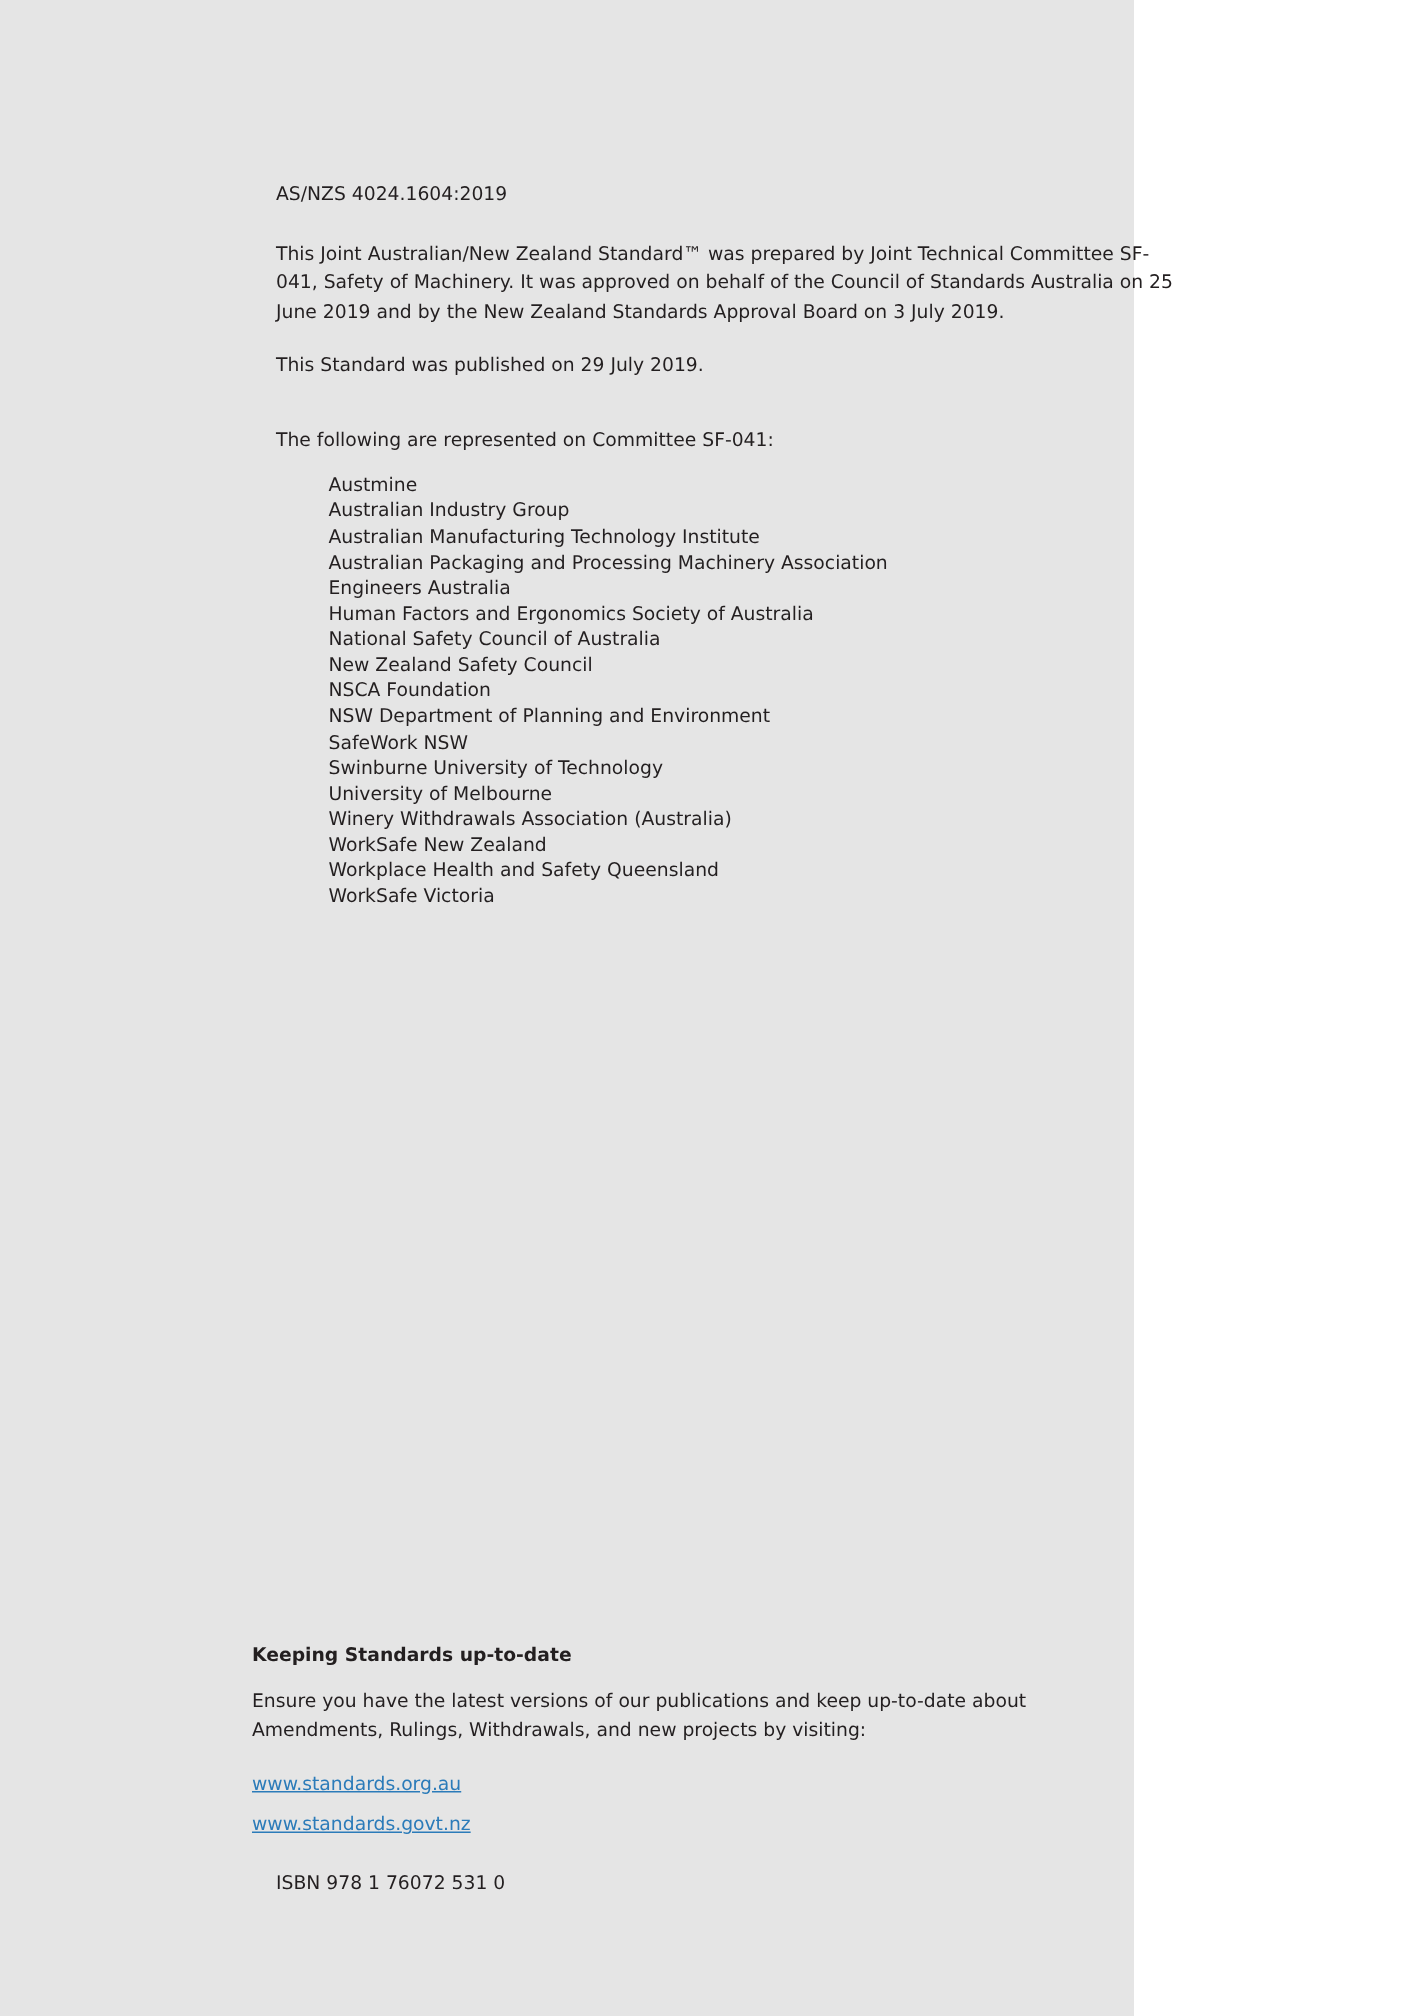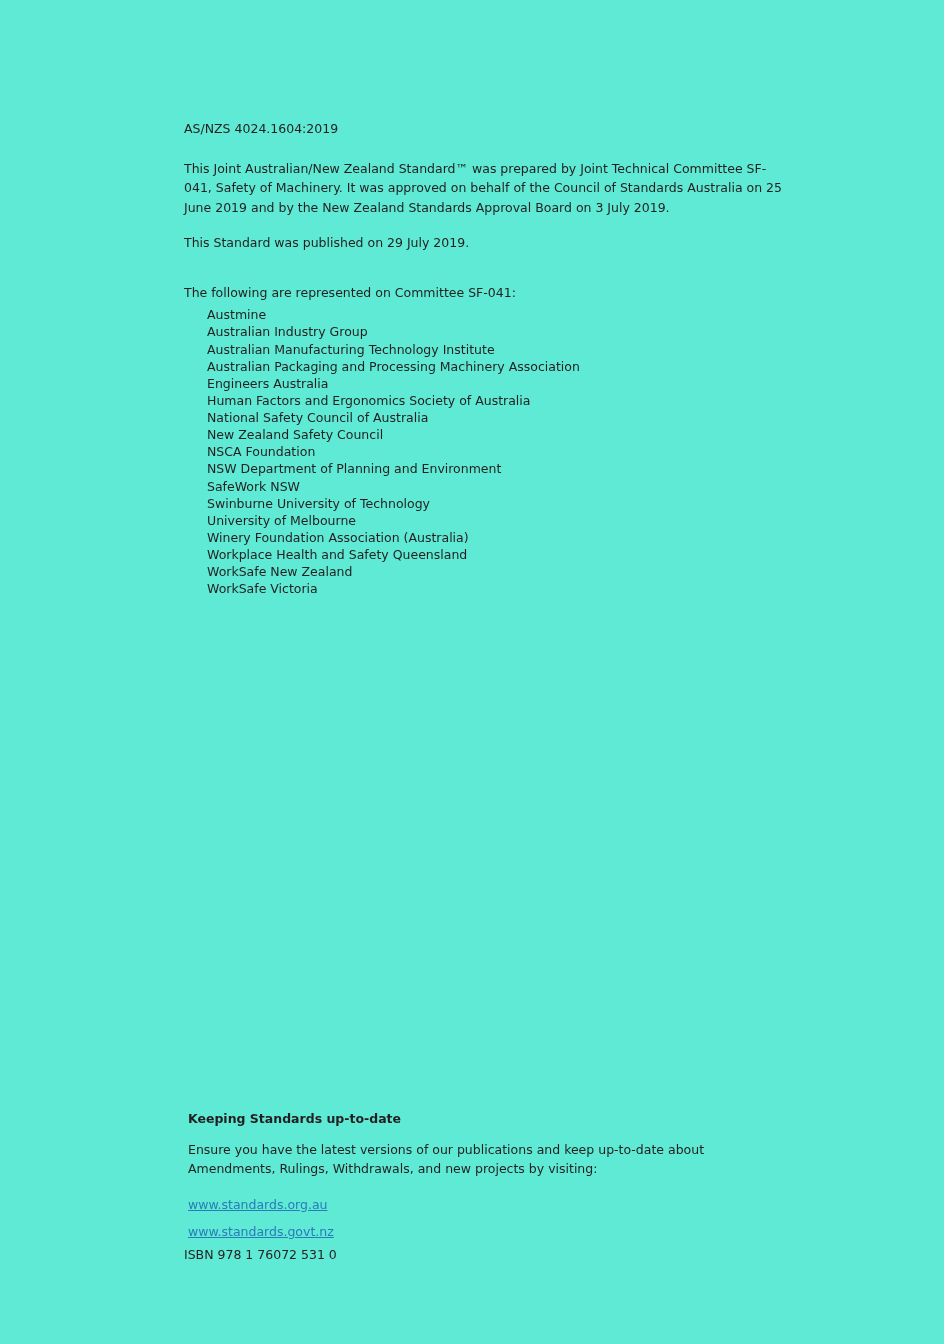--- a/index.html
+++ b/index.html
@@ -12,23 +12,23 @@
     height: 1344px;
     font-family: "DejaVu Sans", sans-serif;
     color: #231f20;
     position: relative;
     overflow: hidden;
   }
   .page {
     position: absolute;
     top: 0;
     left: 0;
-    width: 944px;
+    width: 756px;
     height: 1344px;
-    background: #5eead4;
+    background: #e5e5e5;
   }
   .content {
     position: absolute;
     left: 184px;
     top: 120px;
     width: 600px;
   }
   .std-ref {
     font-size: 12.5px;
     line-height: 1.5;
@@ -45,40 +45,39 @@
   .spacer-lg {
     height: 18px;
   }
   .committee-intro {
     font-size: 12.5px;
     line-height: 1.56;
     margin: 0 0 4px 0;
   }
   ul.members {
     list-style: none;
-    margin: 0;
+    margin: 12px;
     padding: 0 0 0 23px;
   }
   ul.members li {
     font-size: 12.5px;
     line-height: 1.37;
     margin: 0;
     padding: 0;
   }
   .draft-note {
     font-size: 12.5px;
     line-height: 1.56;
     margin: 48px 0 0 0;
   }
   .footer-block {
     position: absolute;
-    left: 188px;
+    left: 168px;
     top: 1094px;
     width: 600px;
-    margin-top: 16px;
   }
   .footer-heading {
     font-size: 12.5px;
     font-weight: bold;
     margin: 0 0 12px 0;
     line-height: 1.4;
   }
   .footer-para {
     font-size: 12.5px;
     line-height: 1.56;
@@ -127,23 +126,23 @@
       <li>Australian Packaging and Processing Machinery Association</li>
       <li>Engineers Australia</li>
       <li>Human Factors and Ergonomics Society of Australia</li>
       <li>National Safety Council of Australia</li>
       <li>New Zealand Safety Council</li>
       <li>NSCA Foundation</li>
       <li>NSW Department of Planning and Environment</li>
       <li>SafeWork NSW</li>
       <li>Swinburne University of Technology</li>
       <li>University of Melbourne</li>
-      <li>Winery Foundation Association (Australia)</li>
+      <li>Winery Withdrawals Association (Australia)</li>
+      <li>WorkSafe New Zealand</li>
       <li>Workplace Health and Safety Queensland</li>
-      <li>WorkSafe New Zealand</li>
       <li>WorkSafe Victoria</li>
     </ul>
 
 
   </div>
 
   <div class="footer-block">
     <p class="footer-heading">Keeping Standards up-to-date</p>
     <p class="footer-para">Ensure you have the latest versions of our publications and keep up-to-date about Amendments, Rulings, Withdrawals, and new projects by visiting:</p>
     <a class="link" href="#">www.standards.org.au</a>

